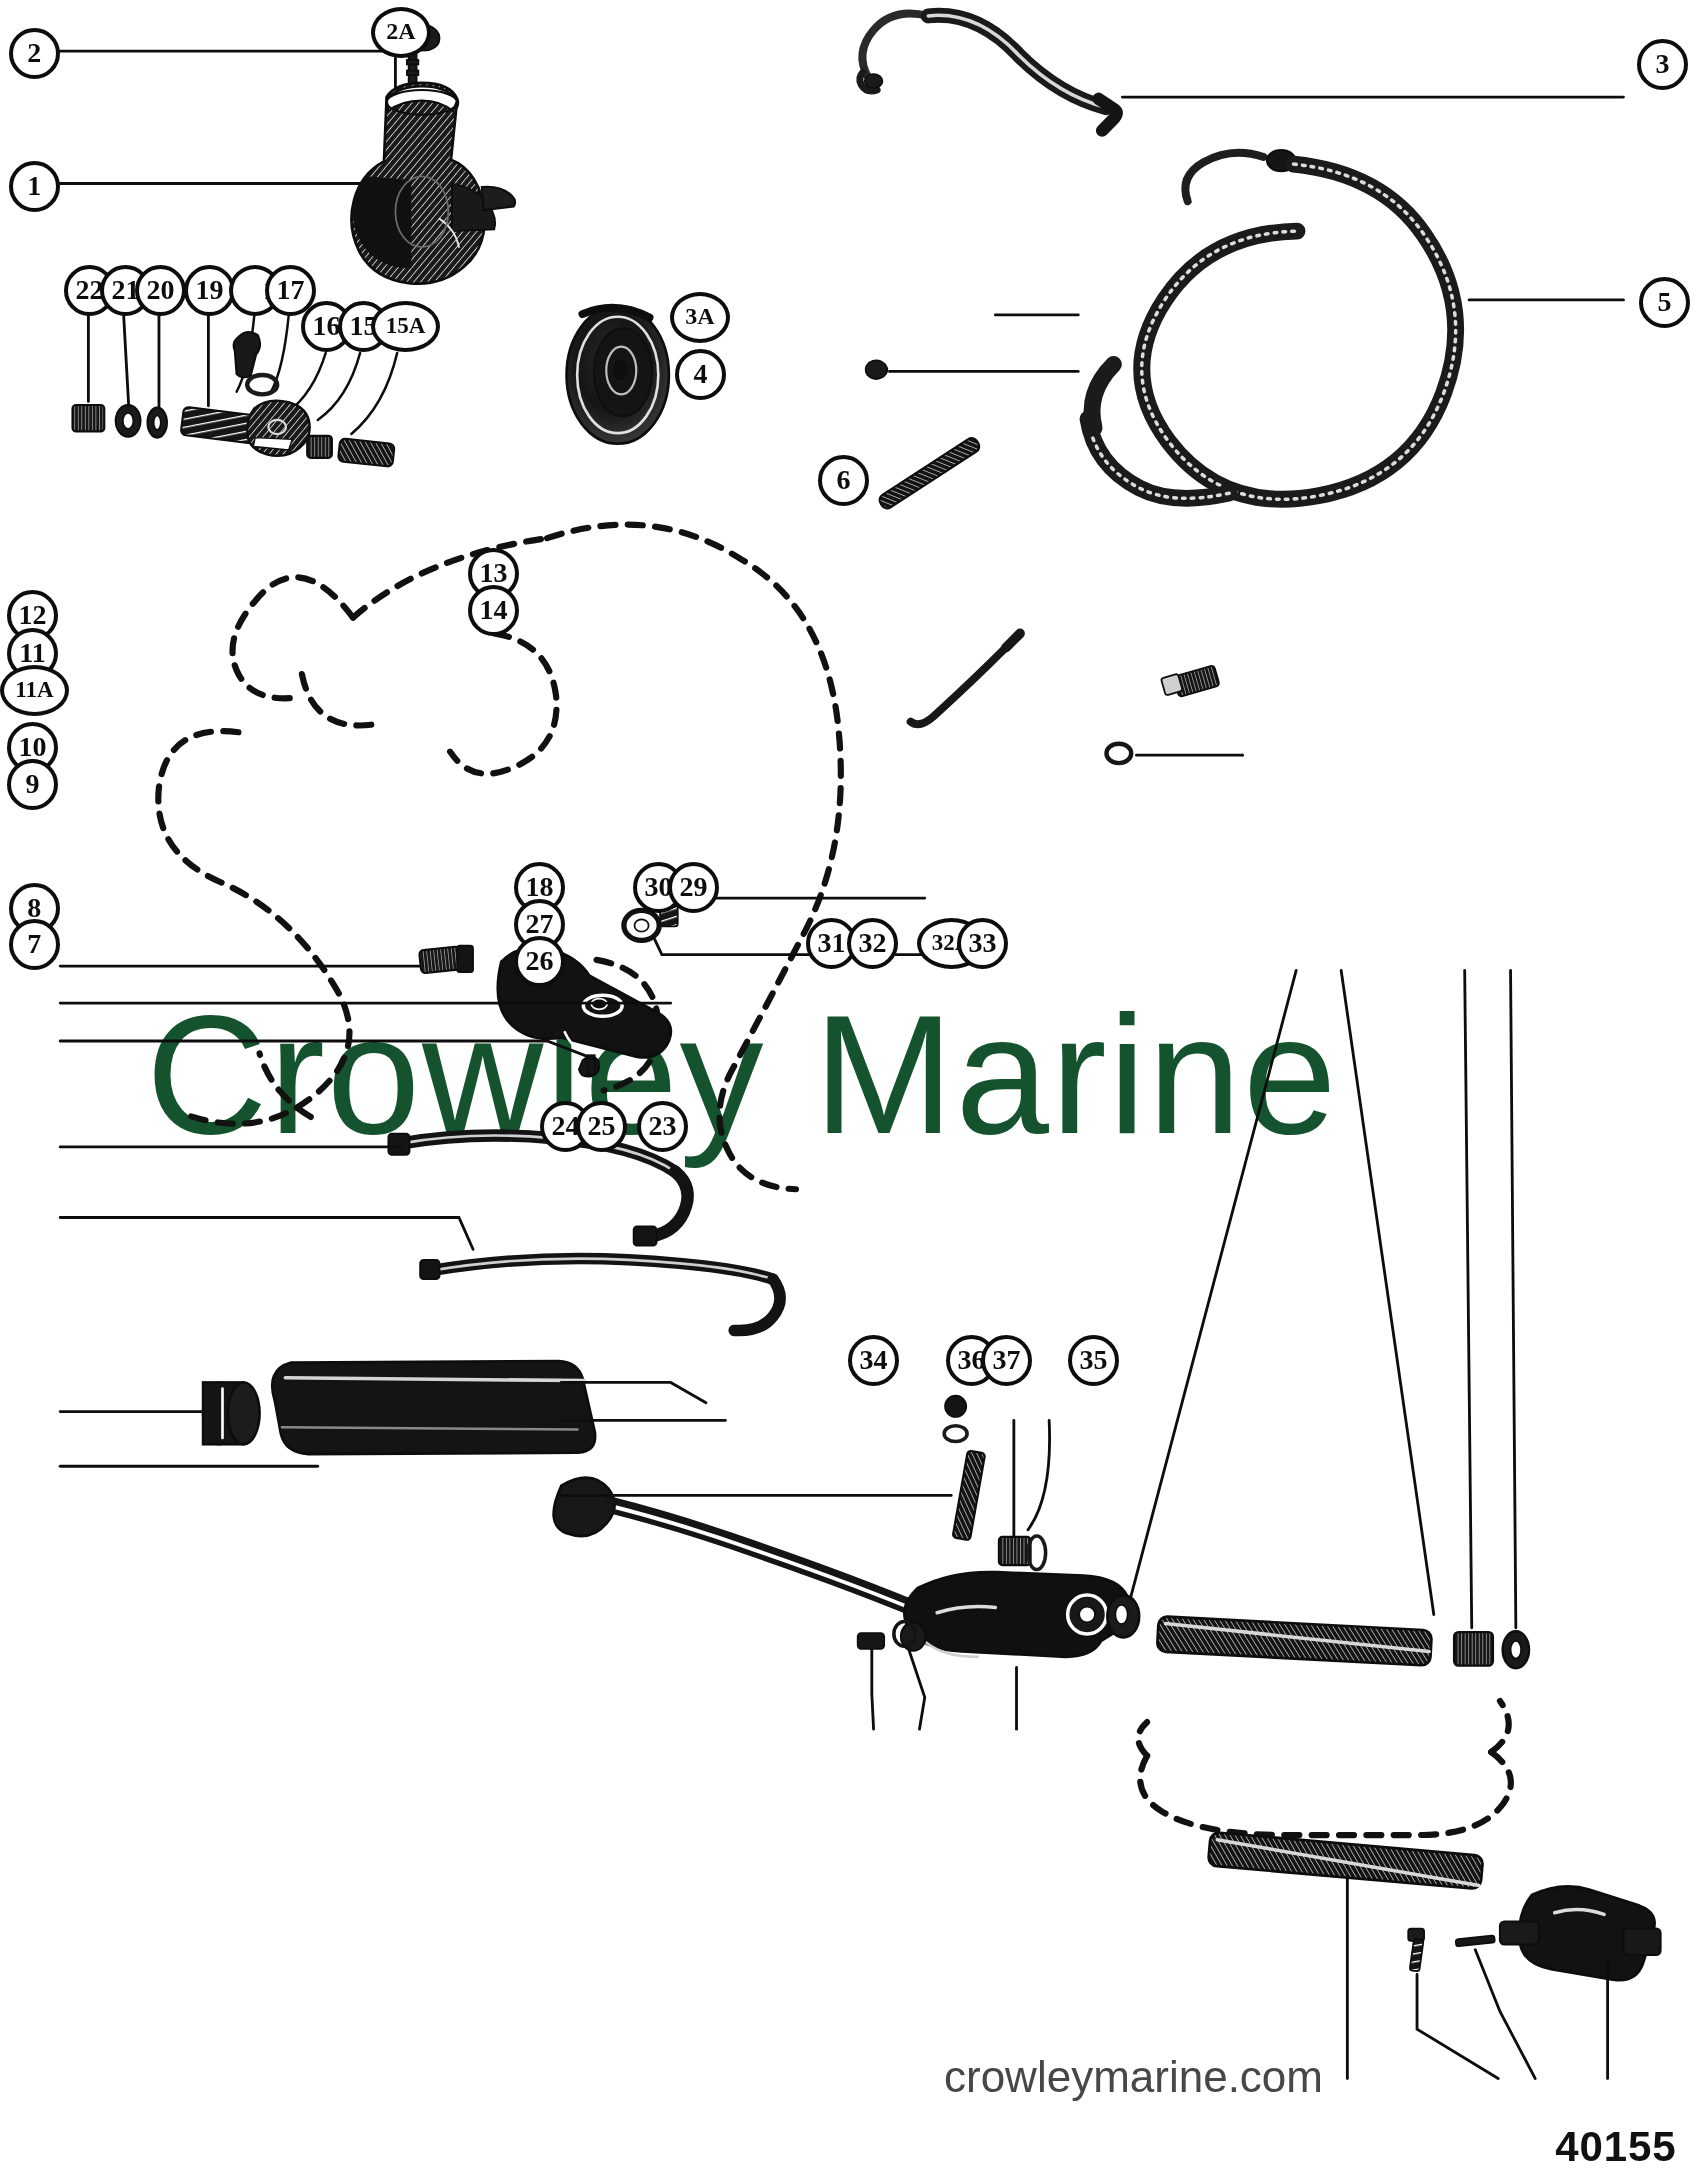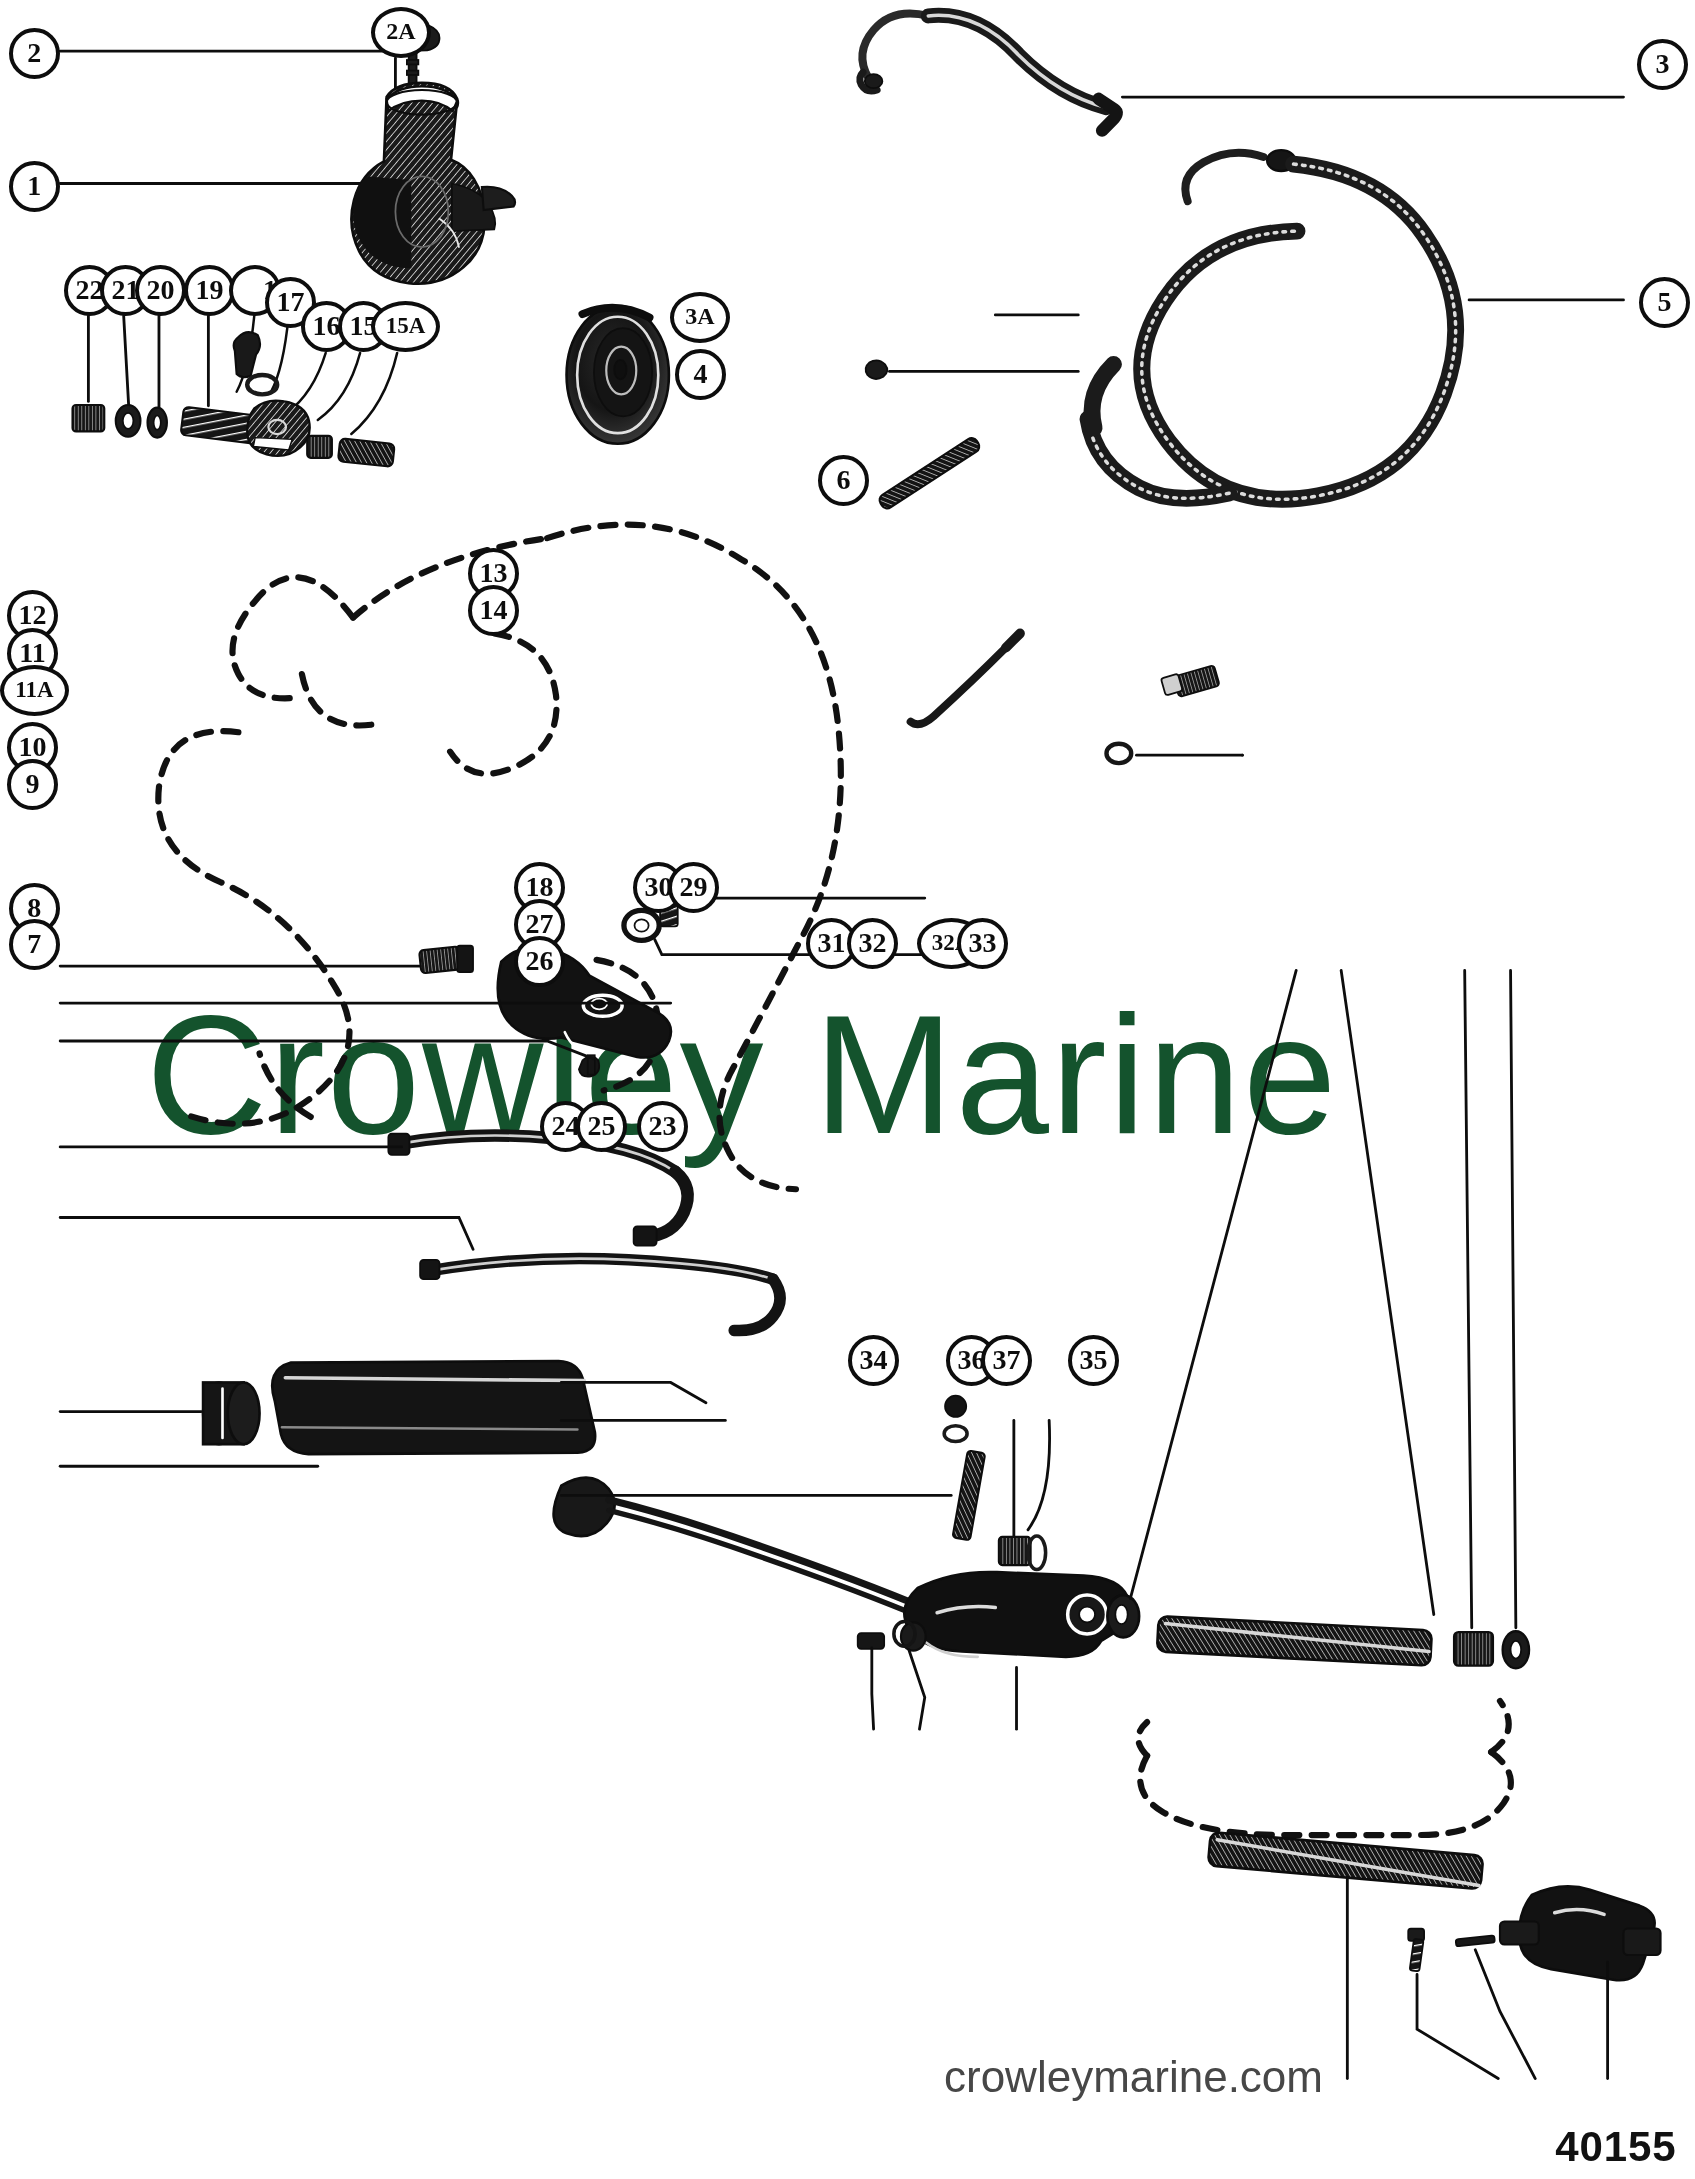--- a/index.html
+++ b/index.html
@@ -475,21 +475,21 @@
       </div>
       <div class="callout c-md" style="left: 135px; top: 265px;">
         <span>20</span>
       </div>
       <div class="callout c-md" style="left: 184px; top: 265px;">
         <span>19</span>
       </div>
       <div class="callout c-md" style="left: 229px; top: 265px; padding-left: 44px;">
         <span>18</span>
       </div>
-      <div class="callout c-md" style="left: 265px; top: 277px;">
+      <div class="callout c-md" style="left: 265px; top: 265px;">
         <span>17</span>
       </div>
       <div class="callout c-md" style="left: 301px; top: 301px; align-items: center;">
         <span>16</span>
       </div>
       <div class="callout c-md" style="left: 338px; top: 301px;">
         <span>15</span>
       </div>
       <div class="callout c-wide2" style="left: 371px; top: 301px;">
         <span>15A</span>

